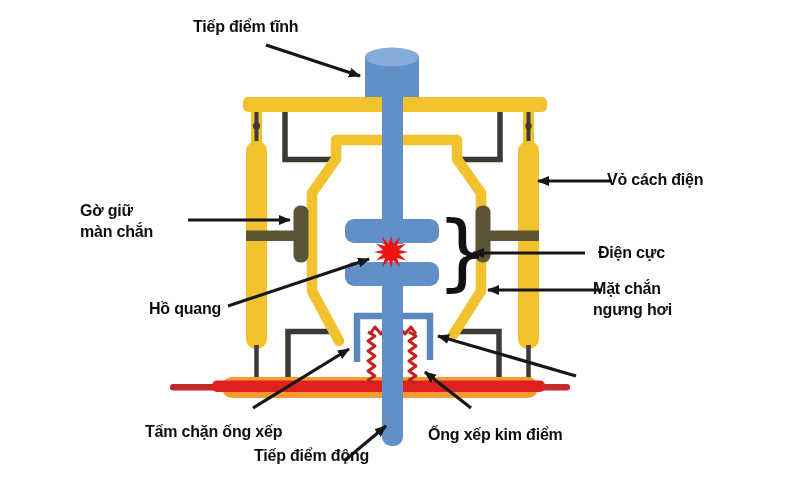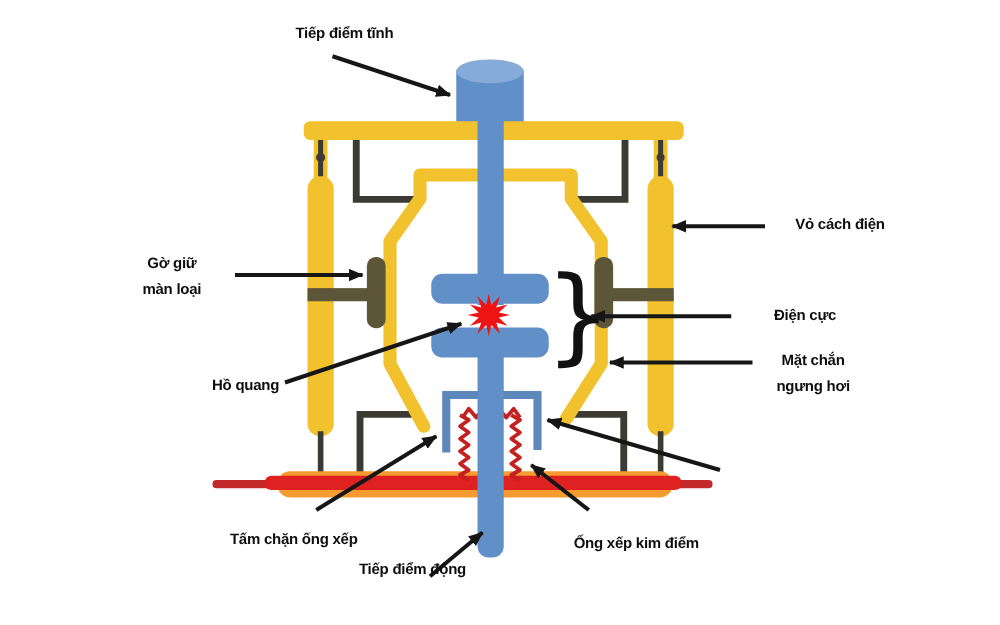--- a/index.html
+++ b/index.html
@@ -22,25 +22,25 @@
     position:relative;
     width:800px;height:500px;
     background:var(--background,#fff);
     overflow:hidden;
     font-family:"Liberation Sans",sans-serif;
   }
   .stage svg{position:absolute;left:0;top:0;}
   .lbl{
     position:absolute;
     font-weight:700;
-    font-size:12px;
+    font-size:16px;
     line-height:21px;
     letter-spacing:-0.2px;
     color:var(--label-ink,#0E0E0E);
-    text-align:center;
+    text-align:left;
     white-space:pre-line;
   }
   
   .f-yellow{fill:var(--insulator-yellow,#F2C12E);}
   .s-yellow{stroke:var(--insulator-yellow,#F2C12E);}
   .f-blue{fill:var(--conductor-blue,#6190C8);}
   .f-blue-light{fill:var(--conductor-blue-light,#87ABD8);}
   .s-staple{stroke:var(--staple-blue,#5C88BC);}
   .f-dark{fill:var(--hardware-dark,#3B3B33);}
   .s-dark{stroke:var(--hardware-dark,#3B3B33);}
@@ -135,21 +135,21 @@
       <line class="arrow" x1="253" y1="408" x2="349" y2="349" marker-end="url(#ah)"></line>
       <line class="arrow" x1="344" y1="461" x2="386" y2="426" marker-end="url(#ah)"></line>
       <line class="arrow" x1="471" y1="408" x2="425" y2="372" marker-end="url(#ah)"></line>
       <line class="arrow" x1="576" y1="376" x2="438" y2="336" marker-end="url(#ah)"></line>
     </g>
   </svg>
 
   <div class="lbl" style="left:193px;top:16px;width:165px;">Tiếp điểm tĩnh</div>
   <div class="lbl" style="left:607px;top:169px;width:130px;">Vỏ cách điện</div>
   <div class="lbl" style="left:80px;top:200px;width:115px;">Gờ giữ
-màn loại</div>
+màn chắn</div>
   <div class="lbl" style="left:598px;top:242px;width:92px;">Điện cực</div>
   <div class="lbl" style="left:593px;top:278px;width:115px;">Mặt chắn
 ngưng hơi</div>
   <div class="lbl" style="left:132px;top:298px;width:95px;margin-left:17px;">Hồ quang</div>
   <div class="lbl" style="left:145px;top:421px;width:180px;">Tấm chặn ống xếp</div>
   <div class="lbl" style="left:254px;top:445px;width:152px;">Tiếp điểm động</div>
   <div class="lbl" style="left:428px;top:424px;width:162px;">Ống xếp kim điểm</div>
 </div>
 
 </body></html>

